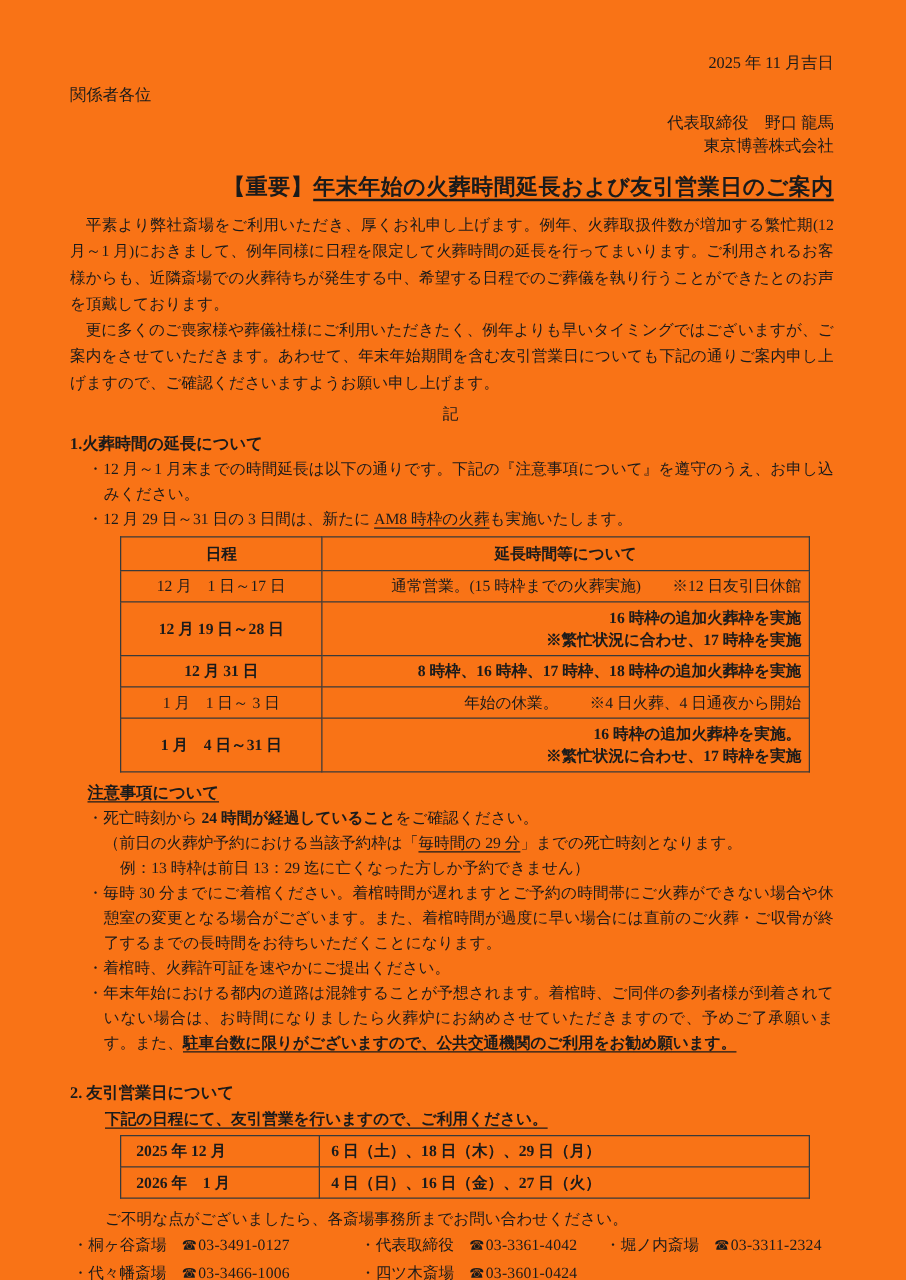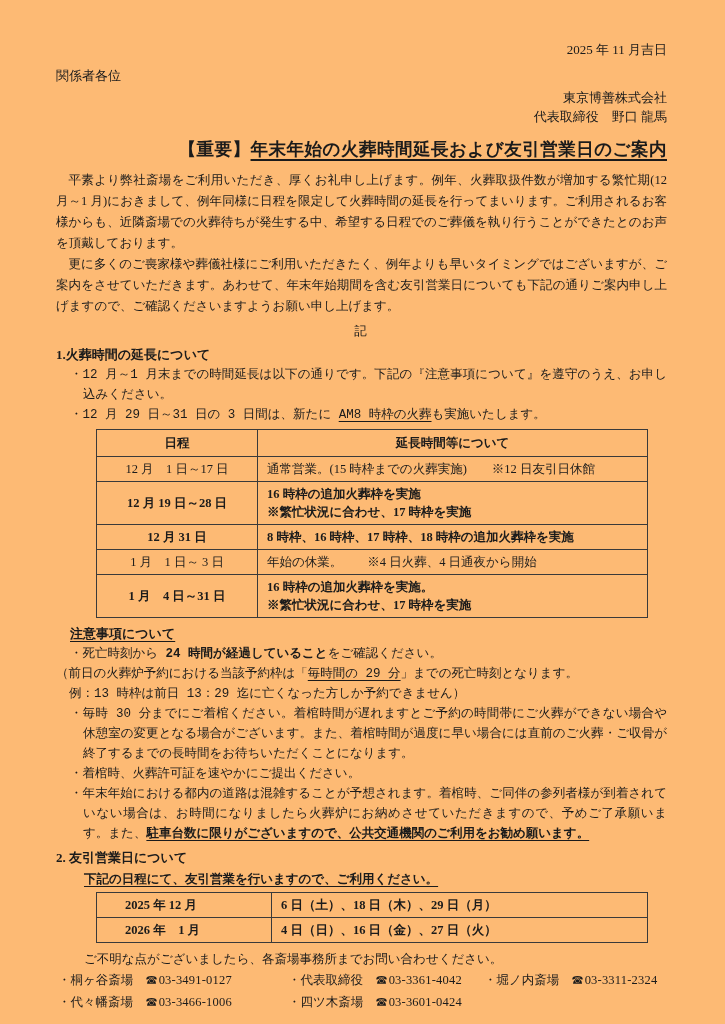--- a/index.html
+++ b/index.html
@@ -3,21 +3,21 @@
 <meta charset="utf-8">
 <style>
   html,body{margin:0;padding:0;}
   body{
     width:725px;height:1024px;overflow:hidden;
     background:#e9e9e7;
     font-family:"Liberation Serif","DejaVu Serif",serif;
   }
   .page{
     width:725px;height:1024px;box-sizing:border-box;
-    background:#fdba74;color:#1b1b1b;
+    background:#f97316;color:#1b1b1b;
     padding:40px 58px 0 56px;
     font-size:12.5px;line-height:20px;
   }
   .bold{font-weight:bold;}
   .u{text-decoration:underline;text-underline-offset:3px;}
 
   .doc-date{text-align:right;font-size:13px;margin-bottom:6px;}
   .recipient{font-size:13px;}
   .company-block{text-align:right;font-size:13px;line-height:19px;margin-top:2px;}
 
@@ -25,33 +25,33 @@
     margin:10px 0 8px 0;text-align:right;
     font-size:17.5px;font-weight:bold;letter-spacing:.5px;line-height:26px;
   }
   h1.title .u{text-underline-offset:4px;text-decoration-thickness:1.5px;}
 
   p.para{margin:0;text-indent:1em;line-height:21px;text-align:justify;}
 
   .ki{text-align:center;margin:4px 0 4px 0;letter-spacing:2px;}
 
   .sec-heading{font-weight:bold;font-size:13px;margin-top:2px;}
-  .bullet{margin-left:14px;padding-left:13px;text-indent:-13px;line-height:20px;text-align:justify;font-family:Liberation Mono, monospace;}
-  .subnote{padding-left:13px;text-indent:-13px;line-height:20px;font-family:Liberation Mono, monospace;}
+  .bullet{margin-left:14px;padding-left:13px;text-indent:-13px;line-height:20px;text-align:justify;}
+  .subnote{margin-left:27px;padding-left:13px;text-indent:-13px;line-height:20px;}
 
   table{border-collapse:collapse;margin:4px 0 6px 40px;}
   table td,table th{border:1.4px solid #3a3a3a;font-size:12.5px;line-height:18px;padding:3px 6px;vertical-align:middle;}
   .t1{width:552px;padding-left:43px;}
   .t1 .c1{width:148px;text-align:center;white-space:nowrap;}
   .t1 th{font-weight:bold;text-align:center;padding:4px 6px;}
-  .t1 td.content{padding-left:9px;}
+  .t1 td.content{padding-left:9px;text-align:right;}
   tr.boldrow td{font-weight:bold;}
 
   .t2{width:552px;margin-top:3px;}
-  .t2 .c1{width:140px;padding-left:28px;font-weight:bold;white-space:nowrap;}
+  .t2 .c1{width:140px;padding-left:12px;font-weight:bold;white-space:nowrap;}
   .t2 td.days{padding-left:9px;font-weight:bold;}
 
   .s2sub{margin-left:28px;font-weight:bold;margin-top:1px;}
   .s2sub .u{text-decoration-thickness:1.4px;text-align:center;}
 
   .inquiry{margin-left:28px;margin-top:4px;}
 
   .contacts{
     margin-left:2px;margin-top:2px;
     display:grid;grid-template-columns:230px 196px 1fr;
@@ -62,22 +62,22 @@
   .phone-glyph{margin-right:1px;}
 </style>
 </head>
 <body>
 
 <div class="page">
 
   <div class="doc-date">2025 年 11 月吉日</div>
   <div class="recipient">関係者各位</div>
   <div class="company-block">
+    <div>代表取締役　野口 龍馬</div>
     <div>東京博善株式会社</div>
-    <div>代表取締役　野口 龍馬</div>
   </div>
 
   <h1 class="title"><span>【重要】</span><span class="u">年末年始の火葬時間延長および友引営業日のご案内</span></h1>
 
   <p class="para">平素より弊社斎場をご利用いただき、厚くお礼申し上げます。例年、火葬取扱件数が増加する繁忙期(12 月～1 月)におきまして、例年同様に日程を限定して火葬時間の延長を行ってまいります。ご利用されるお客様からも、近隣斎場での火葬待ちが発生する中、希望する日程でのご葬儀を執り行うことができたとのお声を頂戴しております。</p>
   <p class="para">更に多くのご喪家様や葬儀社様にご利用いただきたく、例年よりも早いタイミングではございますが、ご案内をさせていただきます。あわせて、年末年始期間を含む友引営業日についても下記の通りご案内申し上げますので、ご確認くださいますようお願い申し上げます。</p>
 
   <div class="ki">記</div>
 
   <div class="sec-heading">1.火葬時間の延長について</div>
@@ -126,21 +126,21 @@
     </table>
 
   <div class="sec-heading u" style="margin-left:14px;">注意事項について</div>
   <div class="bullet"><span>・死亡時刻から </span><span class="bold">24 時間が経過していること</span><span>をご確認ください。</span></div>
   <div class="subnote"><span>（前日の火葬炉予約における当該予約枠は「</span><span class="u">毎時間の 29 分</span><span>」までの死亡時刻となります。</span></div>
   <div class="subnote" style="padding-left:26px;text-indent:-13px;">例：13 時枠は前日 13：29 迄に亡くなった方しか予約できません）</div>
   <div class="bullet">・毎時 30 分までにご着棺ください。着棺時間が遅れますとご予約の時間帯にご火葬ができない場合や休憩室の変更となる場合がございます。また、着棺時間が過度に早い場合には直前のご火葬・ご収骨が終了するまでの長時間をお待ちいただくことになります。</div>
   <div class="bullet">・着棺時、火葬許可証を速やかにご提出ください。</div>
   <div class="bullet"><span>・年末年始における都内の道路は混雑することが予想されます。着棺時、ご同伴の参列者様が到着されていない場合は、お時間になりましたら火葬炉にお納めさせていただきますので、予めご了承願います。また、</span><span class="bold u">駐車台数に限りがございますので、公共交通機関のご利用をお勧め願います。</span></div>
 
-  <div class="sec-heading" style="margin-top:4px;">2. 友引営業日について</div>
+  <div class="sec-heading" style="margin-top:20px;">2. 友引営業日について</div>
   <div class="s2sub"><span class="u">下記の日程にて、友引営業を行いますので、ご利用ください。</span></div>
 
   <table class="t2">
     <tbody>
         <tr>
       <td class="c1">2025 年 12 月</td>
       <td class="days">6 日（土）、18 日（木）、29 日（月）</td>
     </tr>
     <tr>
       <td class="c1">2026 年　1 月</td>

